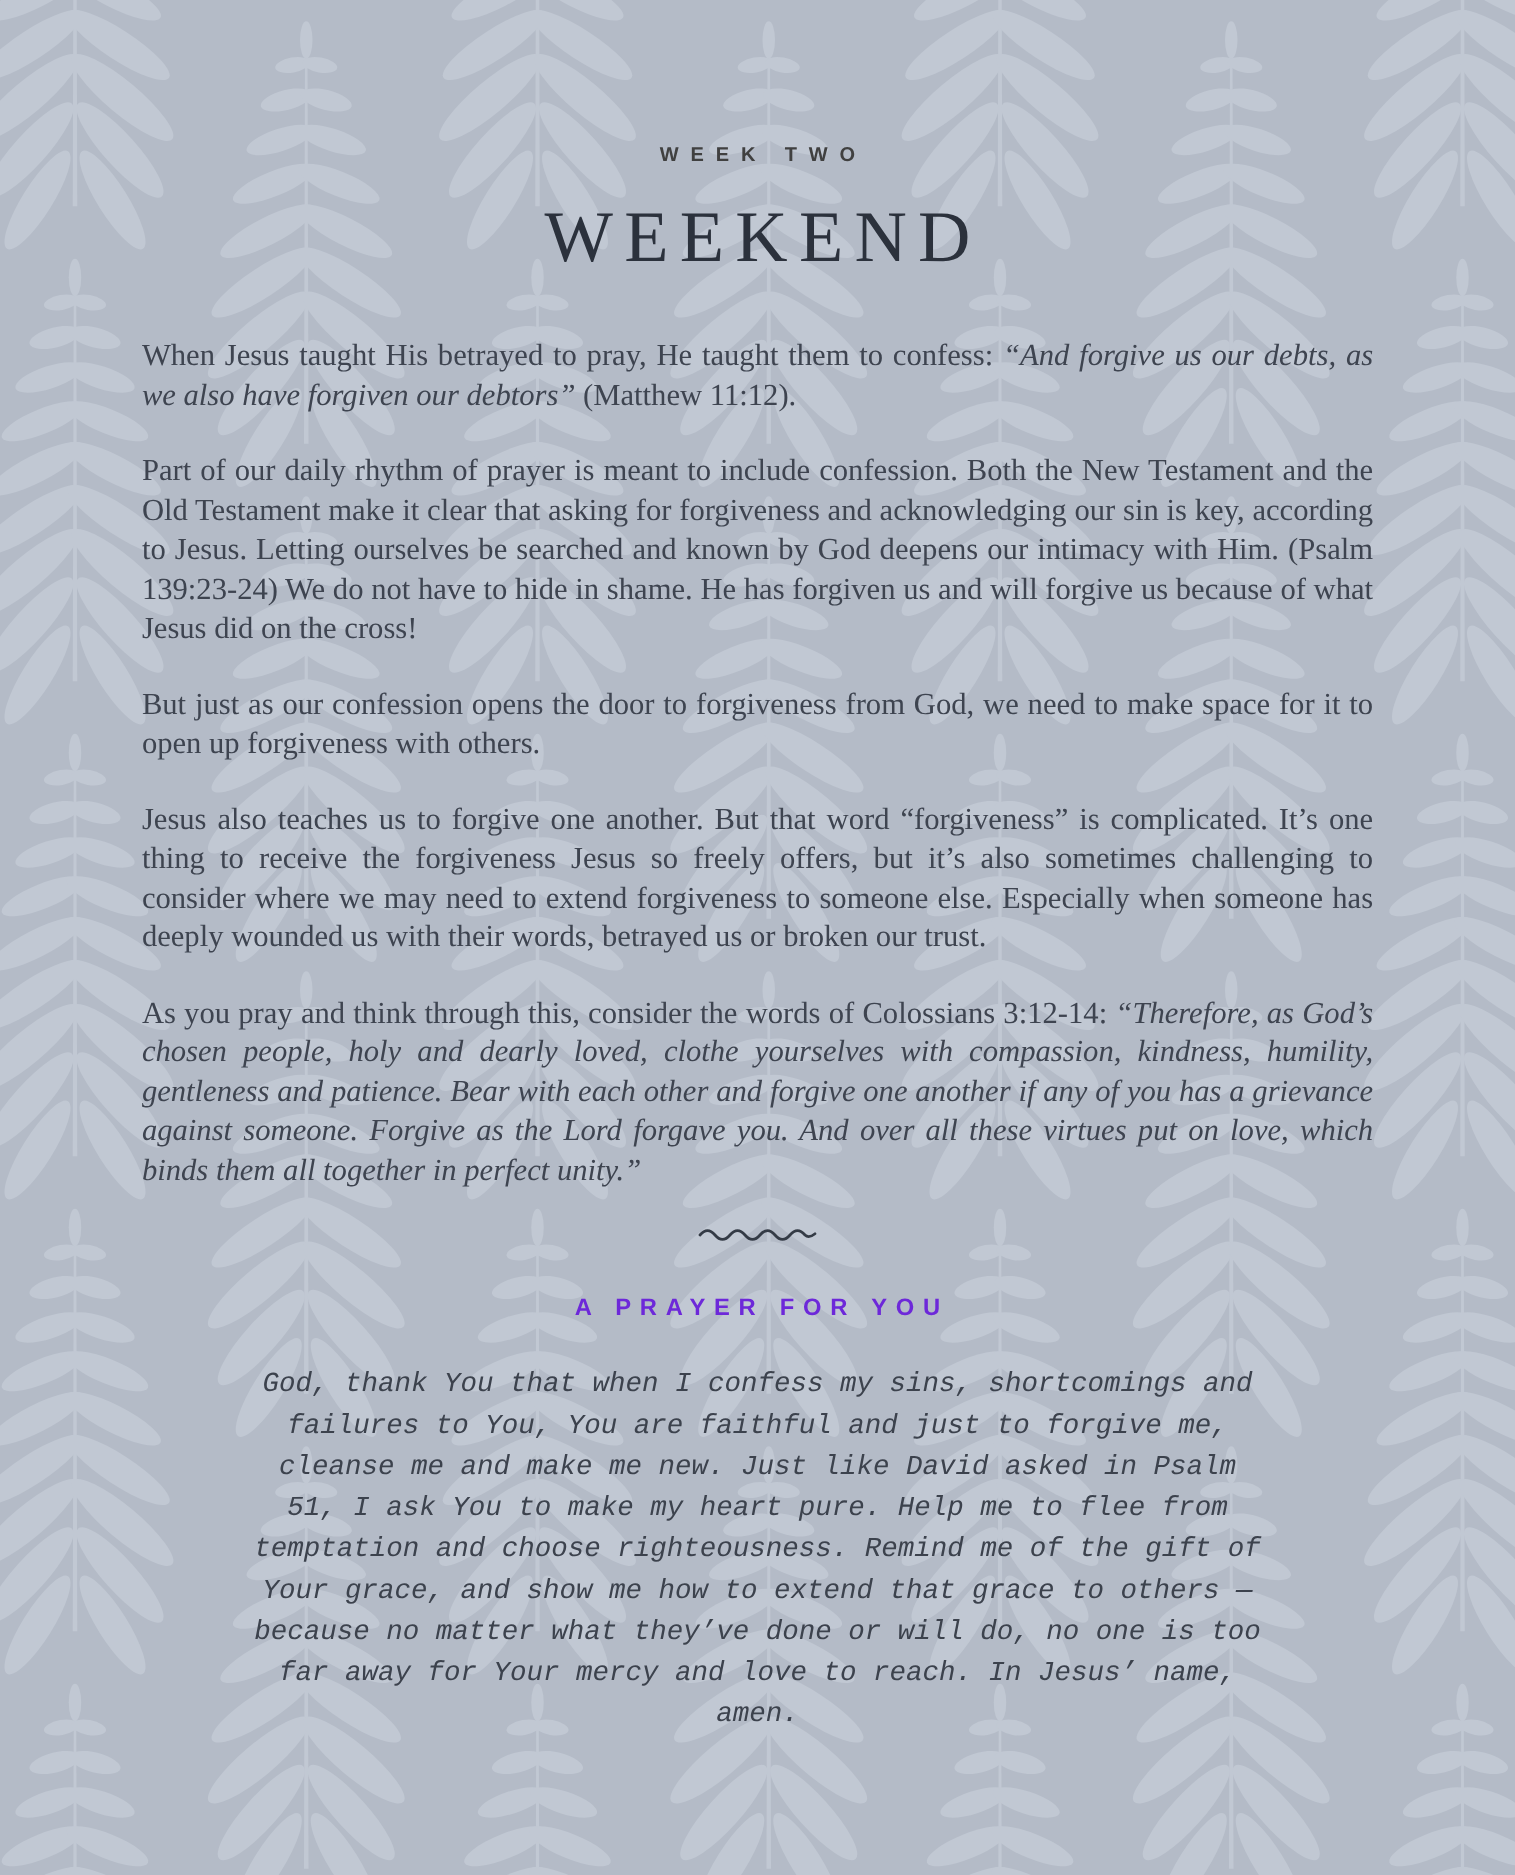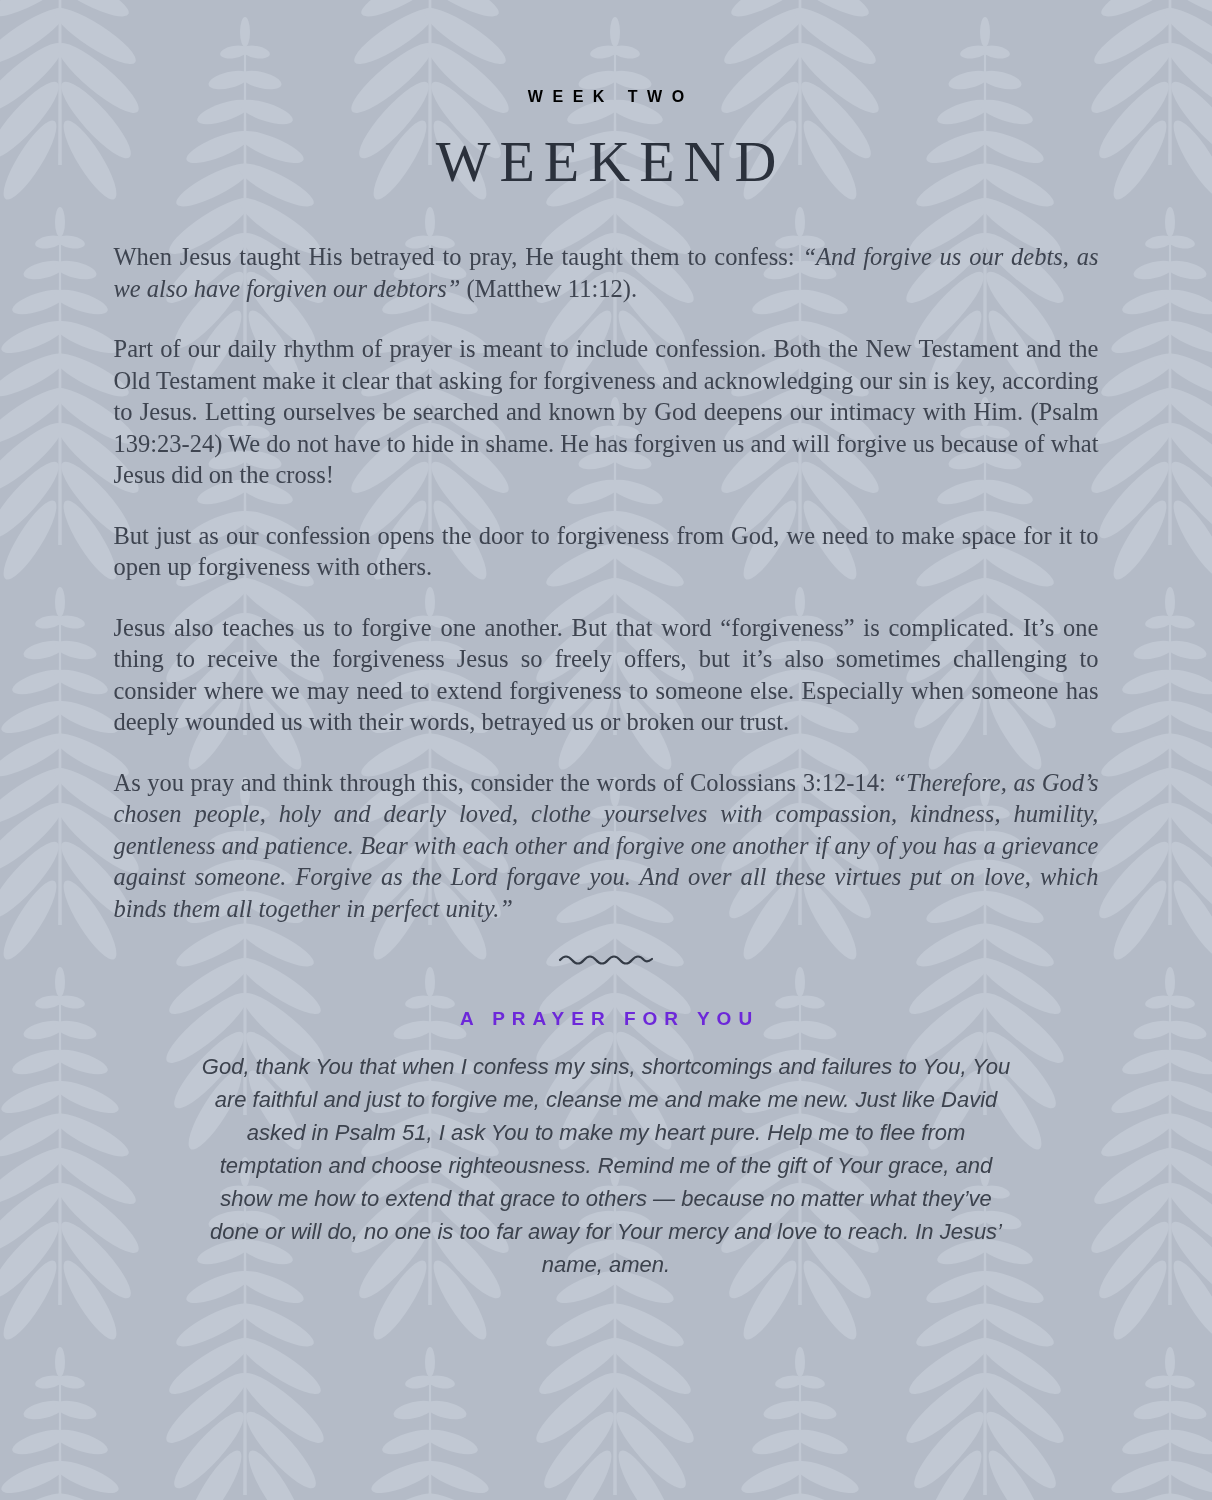--- a/index.html
+++ b/index.html
@@ -6,25 +6,25 @@
   body {
     width: 1212px; height: 1500px;
     position: relative; overflow: hidden;
     background: #b4bbc7;
     font-family: "Liberation Serif", serif;
   }
   .bg-svg { position: absolute; top: 0; left: 0; z-index: 0; }
   .content { position: relative; z-index: 1; text-align: center; }
 
   .eyebrow {
-    padding-top: 88px;
+    padding-top: 116px;
     font-family: "Liberation Sans", sans-serif;
     font-size: 16px; font-weight: 600;
     letter-spacing: 9.5px; text-indent: 9.5px;
-    color: #000000;
+    color: #404040;
   }
   .title {
     margin-top: 14px;
     font-family: "Liberation Serif", serif;
     font-weight: 400;
     font-size: 58px; line-height: 83px;
     letter-spacing: 9px; text-indent: 9px;
     color: #2b313c;
   }
   .copy {
@@ -40,22 +40,22 @@
   .divider-wrap { margin-top: 28px; line-height: 0; }
 
   .prayer-head {
     margin-top: 42px;
     font-family: "Liberation Sans", sans-serif;
     font-size: 19px; font-weight: 600;
     letter-spacing: 7px; text-indent: 7px;
     color: #6d28d9;
   }
   .prayer {
-    width: 815px; margin: 20px auto 0 auto;
-    font-family: Liberation Sans, sans-serif;
+    width: 815px; margin: 33px auto 0 auto;
+    font-family: Liberation Mono, monospace;
     font-style: italic; font-weight: 400;
     font-size: 22px; line-height: 33px;
     text-align: center;
     color: #3c424d;
   }
 </style>
 </head>
 <body>
 
 <svg class="bg-svg" width="1212" height="1500" viewBox="0 0 1212 1500" aria-hidden="true">

